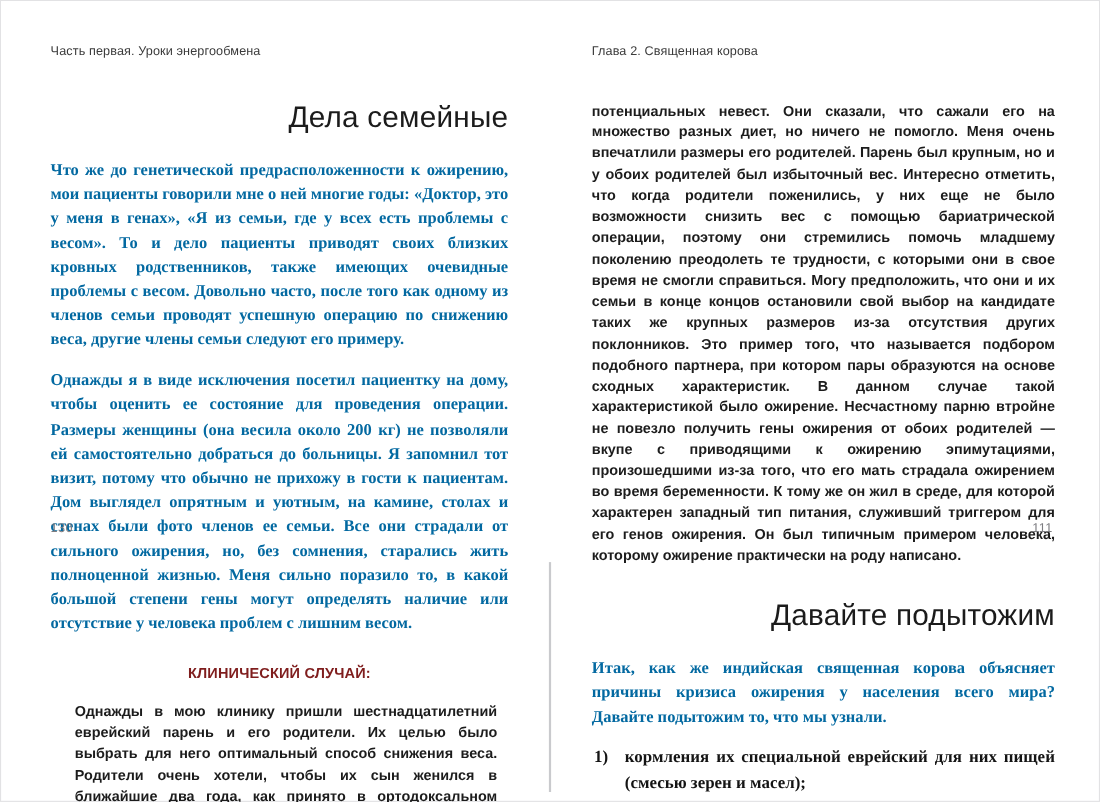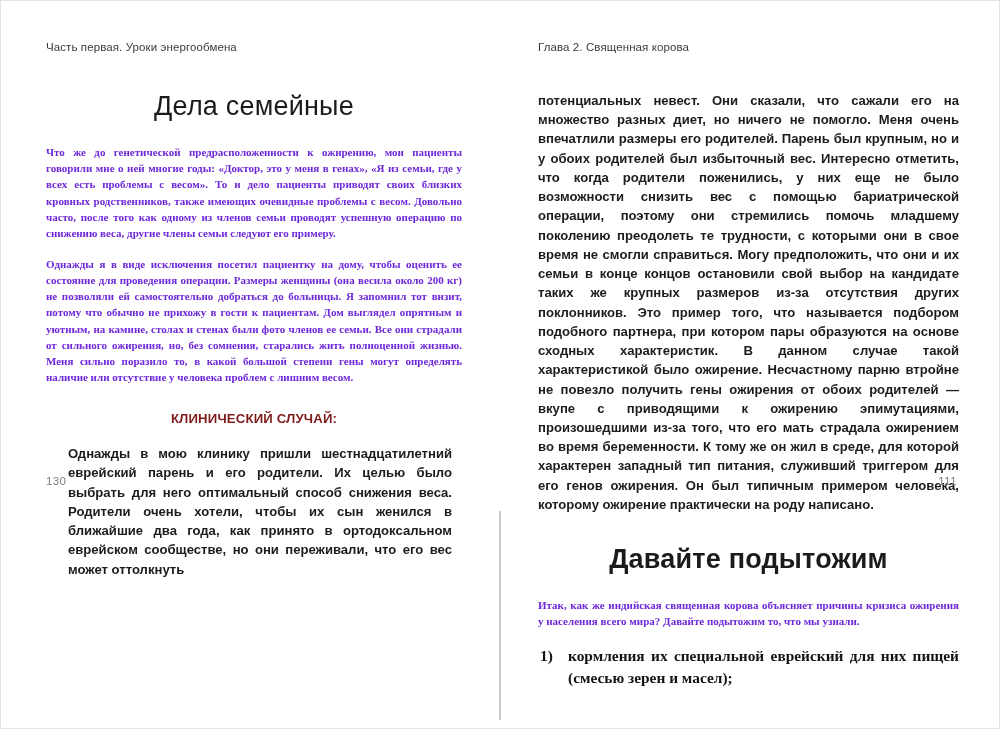--- a/index.html
+++ b/index.html
@@ -59,34 +59,34 @@
   }
   .running-head.right { text-align: left; }
 
   
   .section-title {
     font-family: "Liberation Sans", sans-serif;
     font-weight: 300;
     font-size: 27px;
     line-height: 1.15;
     color: #1b1b1b;
-    text-align: center;
+    text-align: right;
     margin: 0 0 22px 0;
     letter-spacing: .2px;
   }
-  .section-title.tight { margin-top: 30px; font-weight: bold; }
+  .section-title.tight { margin-top: 30px; }
 
   
   .body-serif {
     font-family: "Liberation Serif", serif;
-    font-size: 11px;
+    font-size: 15px;
     line-height: 1.47;
     text-align: justify;
     text-justify: inter-word;
-    color: #6d28d9;
+    color: #0369a1;
     margin: 0 0 15px 0;
     font-weight: 700;
     hyphens: manual;
   }
   .body-serif:last-child { margin-bottom: 0; }
 
   
   .case-title {
     font-family: "Liberation Sans", sans-serif;
     font-weight: 700;

